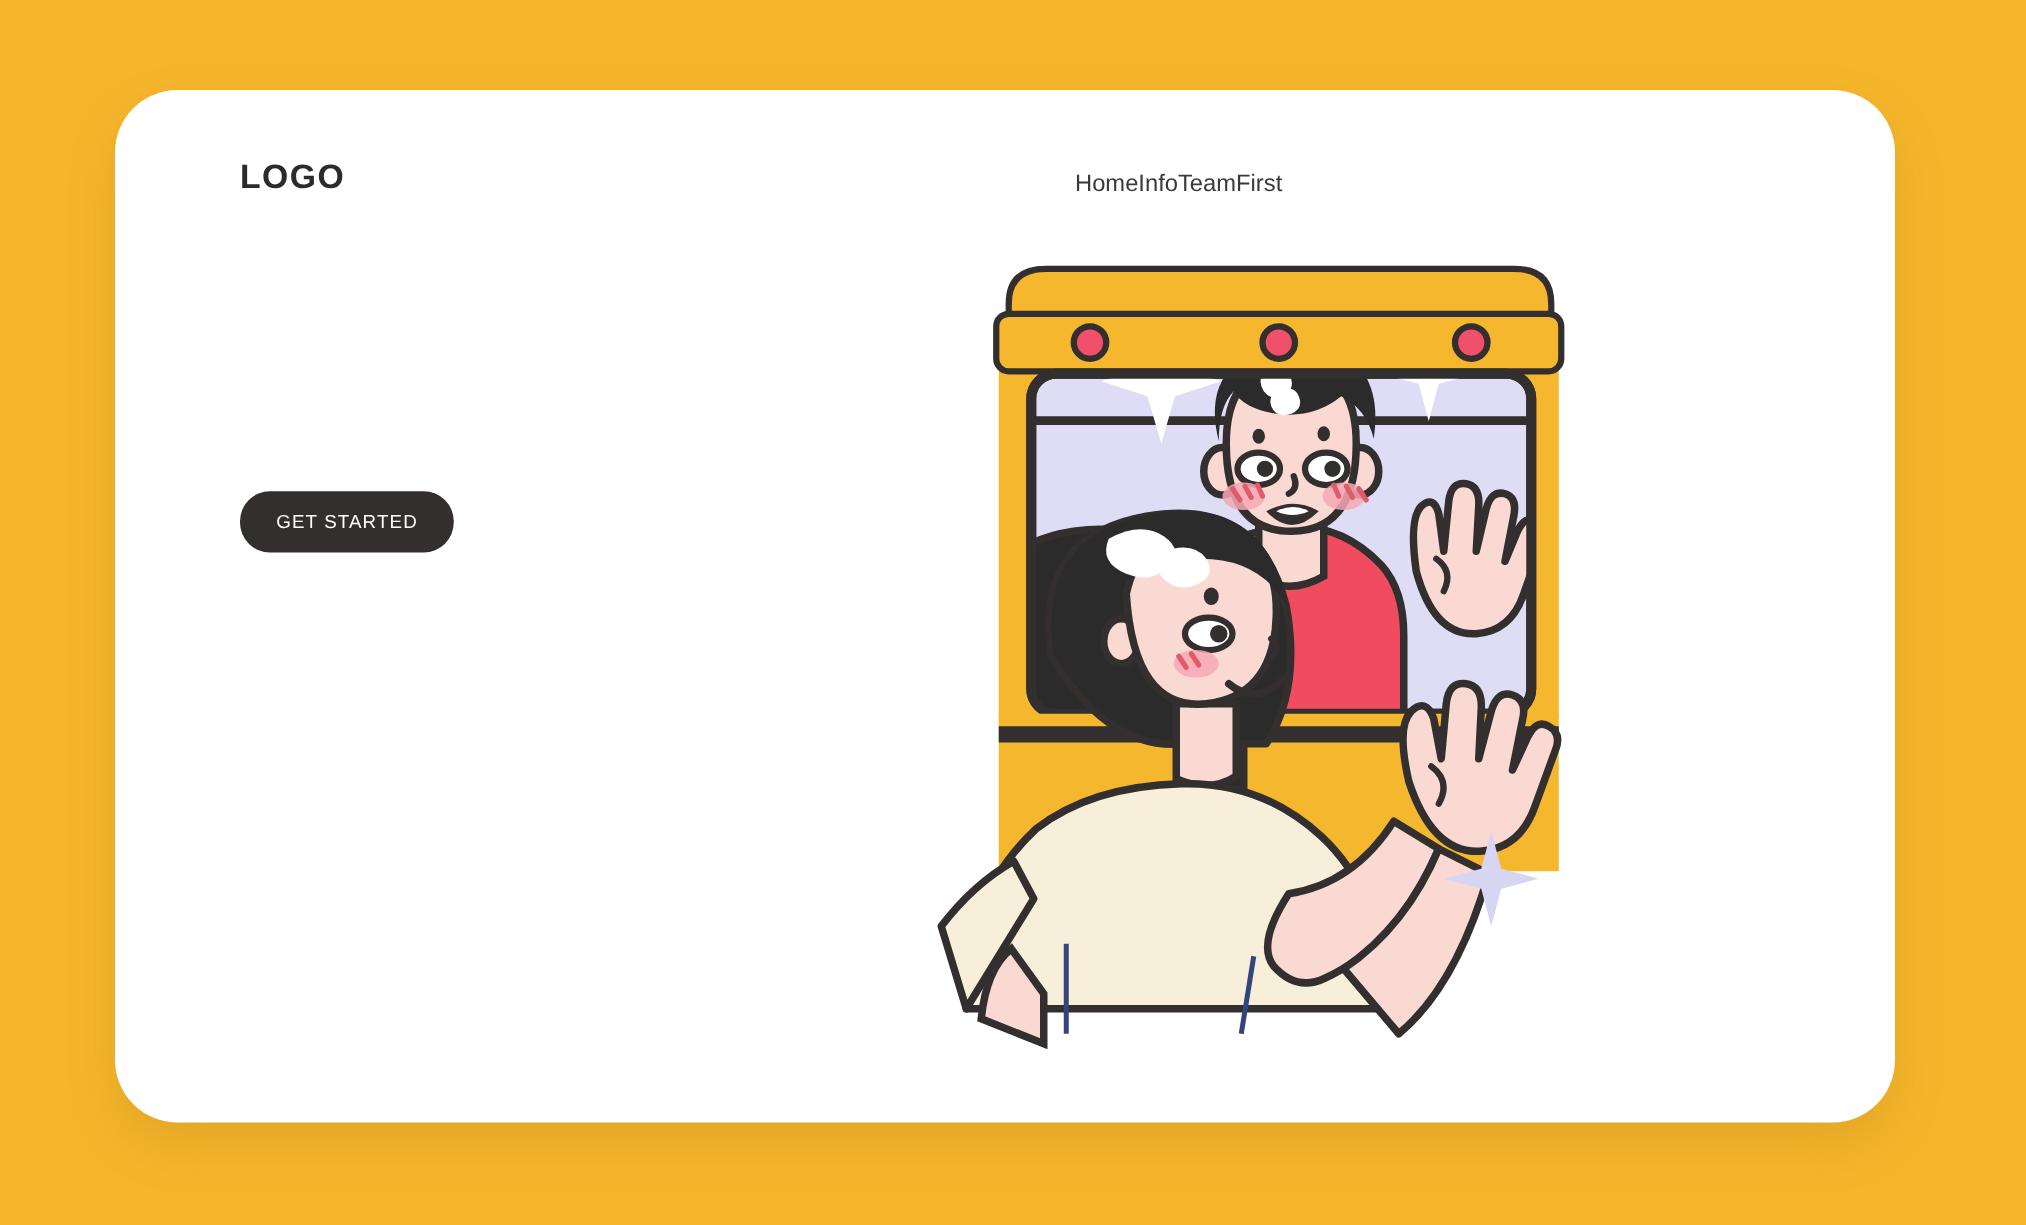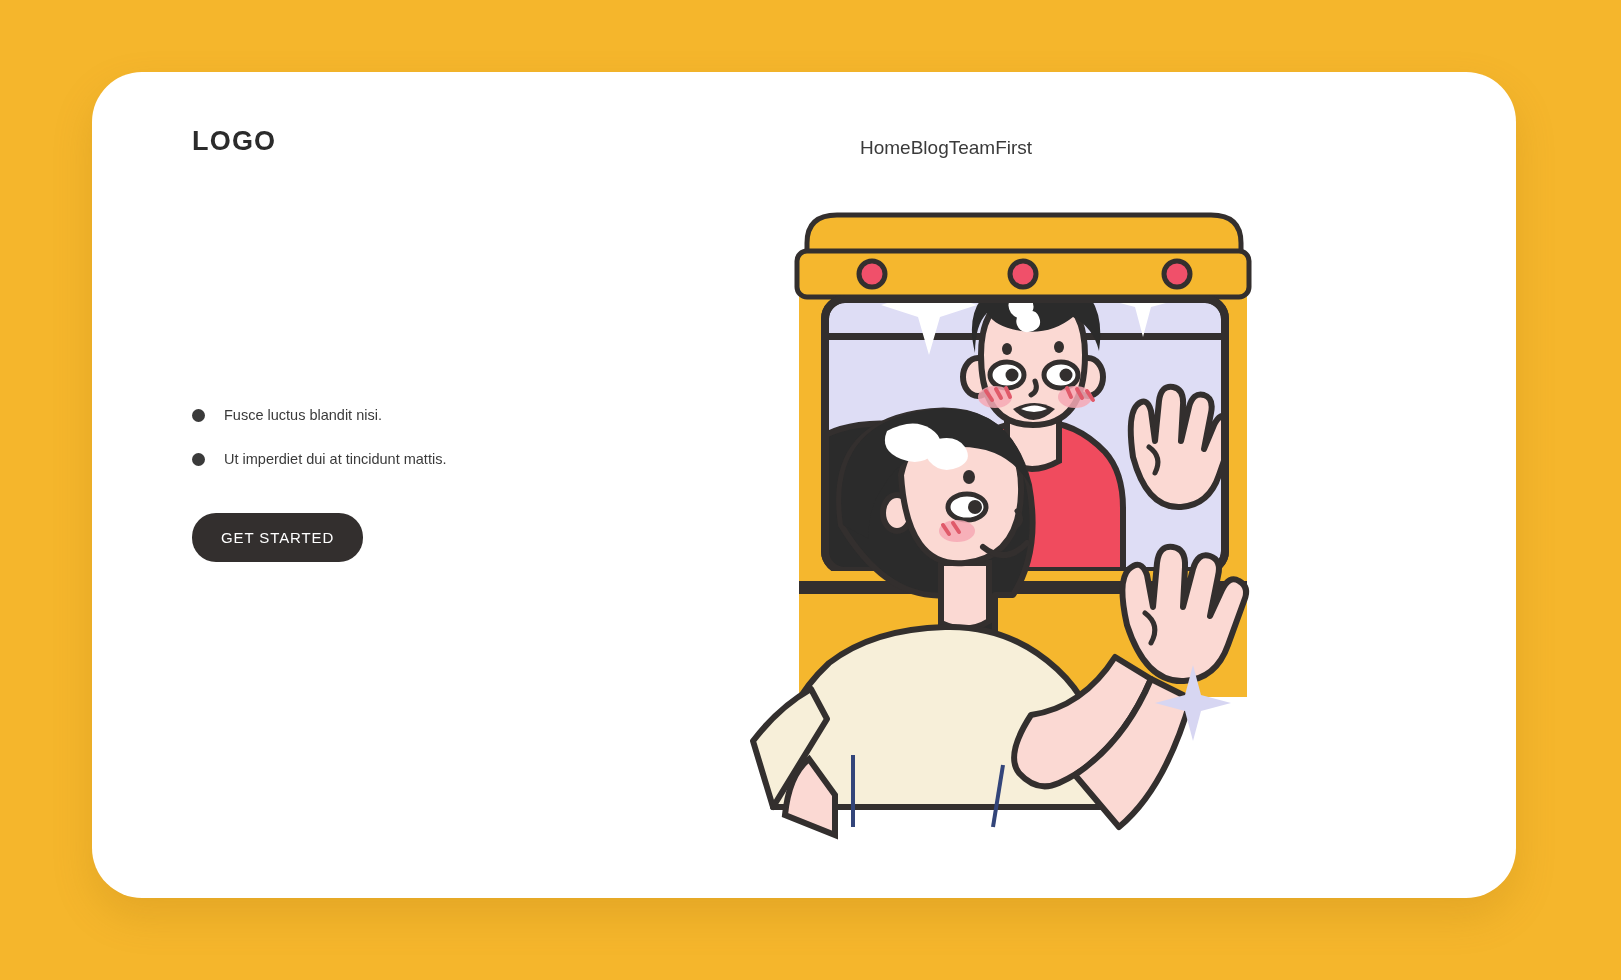--- a/index.html
+++ b/index.html
@@ -78,37 +78,27 @@
 <body>
 
 <div id="page">
 
   <div id="card"></div>
 
   <div id="logo">LOGO</div>
 
   <nav id="nav">
     <span class="nav-item">Home</span>
-    <span class="nav-item">Blog</span>
+    <span class="nav-item">Info</span>
     <span class="nav-item">Team</span>
     <span class="nav-item">First</span>
   </nav>
 
   <div id="hero">
 
-    <ul id="bullets">
-      <li class="bullet-row">
-        <span class="bullet-dot"></span>
-        <span class="bullet-text">Fusce luctus blandit nisi.</span>
-      </li>
-      <li class="bullet-row">
-        <span class="bullet-dot"></span>
-        <span class="bullet-text">Ut imperdiet dui at tincidunt mattis.</span>
-      </li>
-    </ul>
 
     <button id="cta">GET STARTED</button>
   </div>
 
   <div id="illustration">
     <svg viewBox="0 0 540 660" xmlns="http://www.w3.org/2000/svg">
       <defs>
         <clipPath id="winClip">
           <rect x="80" y="104" width="400" height="272" rx="20" ry="20"></rect>
         </clipPath>

